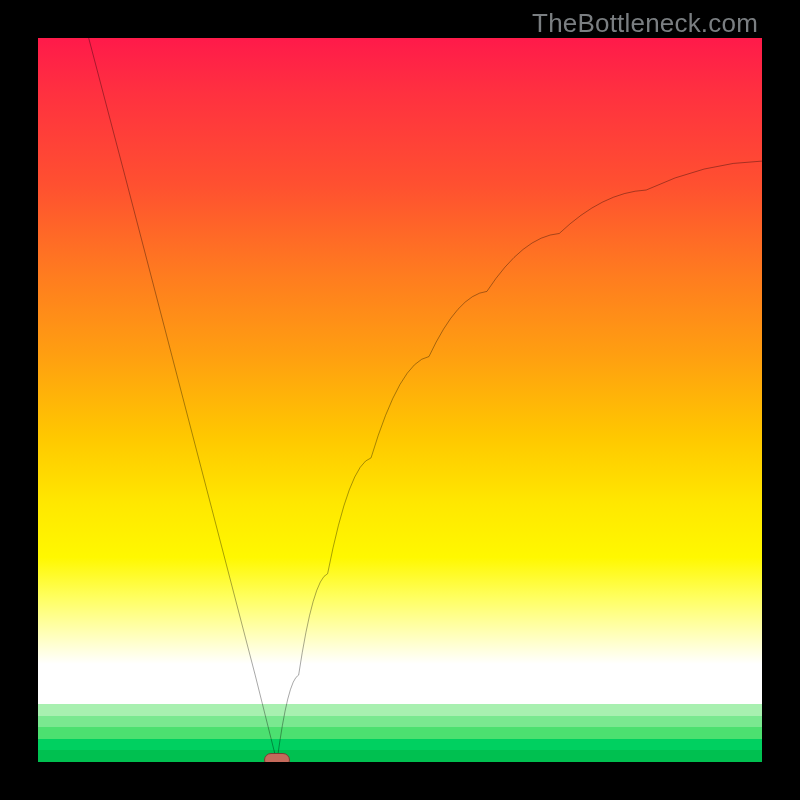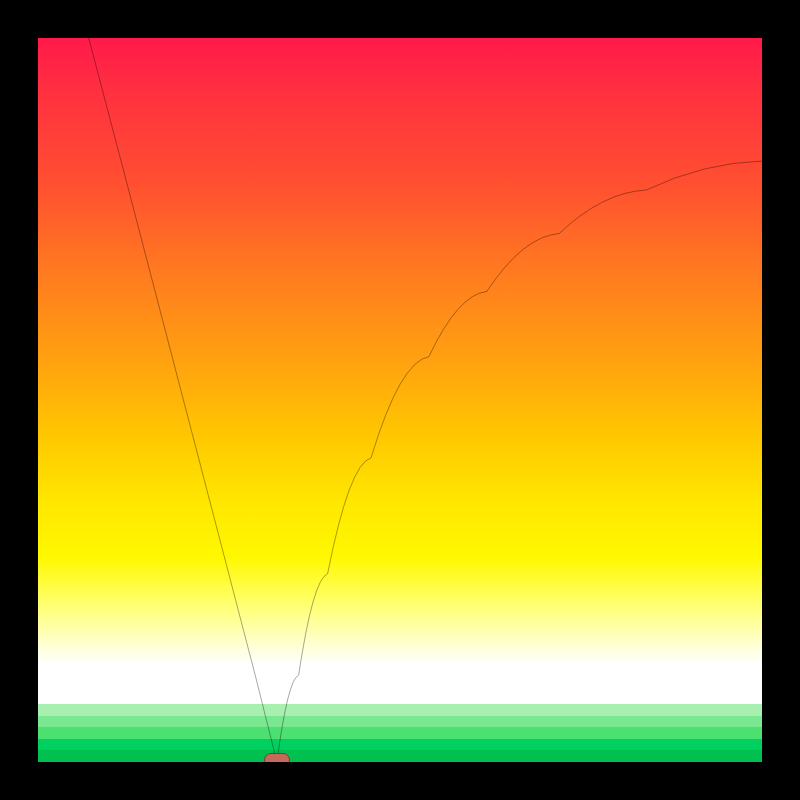--- a/index.html
+++ b/index.html
@@ -71,20 +71,21 @@
     border-radius: 8px;
     background: #c56a5b;
     border: 1px solid #7a3d33;
   }
 </style>
 </head>
 <body>
 
 <div class="frame">
 
+  <div class="watermark">TheBottleneck.com</div>
 
   <div class="plot-area">
     <div class="gradient-bg"></div>
     <div class="bottom-band" id="bottom-band">
         <div style="top: 0%; height: 20%; background: rgb(168, 240, 176);"></div>
         <div style="top: 20%; height: 20%; background: rgb(122, 232, 144);"></div>
         <div style="top: 40%; height: 20%; background: rgb(76, 224, 112);"></div>
         <div style="top: 60%; height: 20%; background: rgb(0, 208, 96);"></div>
         <div style="top: 80%; height: 20%; background: rgb(0, 192, 80);"></div>
       </div>

